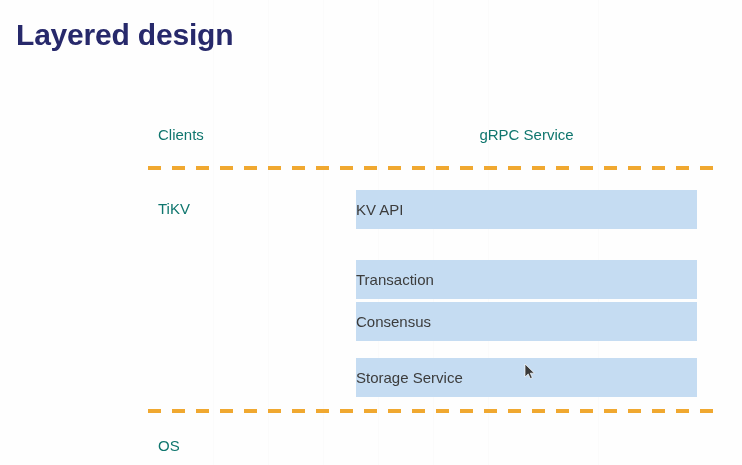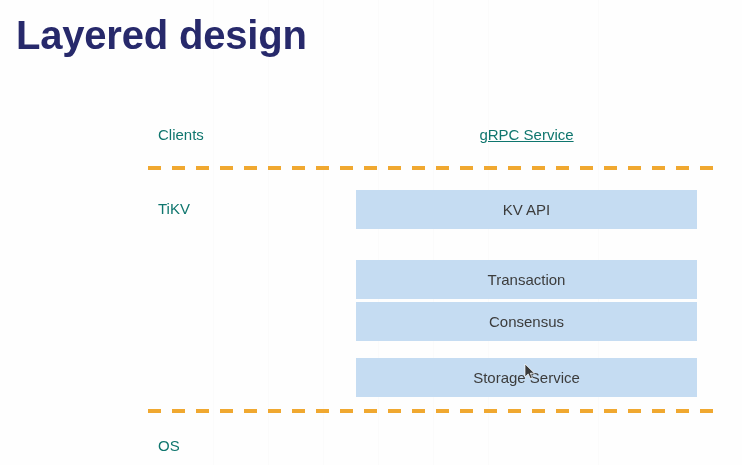--- a/index.html
+++ b/index.html
@@ -16,21 +16,21 @@
     height: 465px;
     background: #fefefe;
     overflow: hidden;
   }
 
   
   #slide-title {
     position: absolute;
     left: 16px;
     top: 15px;
-    font-size: 40px;
+    font-size: 30px;
     font-weight: bold;
     letter-spacing: -0.2px;
     color: #27296b;
     line-height: 40px;
     white-space: nowrap;
   }
 
   
   .label {
     position: absolute;
@@ -39,21 +39,20 @@
     line-height: 18px;
     white-space: nowrap;
   }
   .label.left {
     left: 158px;
   }
   .label.center {
     left: 356px;
     width: 341px;
     text-align: center;
-    text-decoration: underline;
   }
 
   
   .divider {
     position: absolute;
     left: 148px;
     width: 568px;
     height: 4px;
     background-image: repeating-linear-gradient(
         to right,
@@ -65,21 +64,20 @@
 
   
   .layer-box {
     position: absolute;
     left: 356px;
     width: 341px;
     height: 39px;
     background: #c5dcf2;
     display: flex;
     align-items: center;
-    justify-content: center;
   }
   .layer-box-label {
     font-size: 15px;
     color: #3c3c3c;
     line-height: 18px;
     white-space: nowrap;
   }
 
   
   #mouse-cursor {

